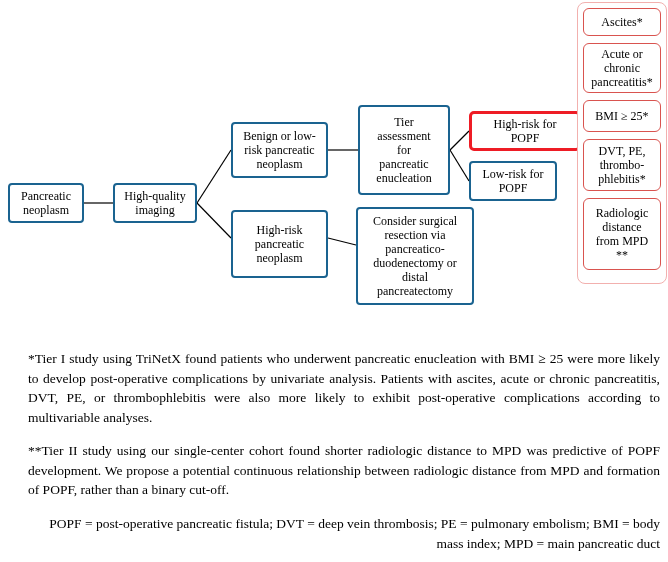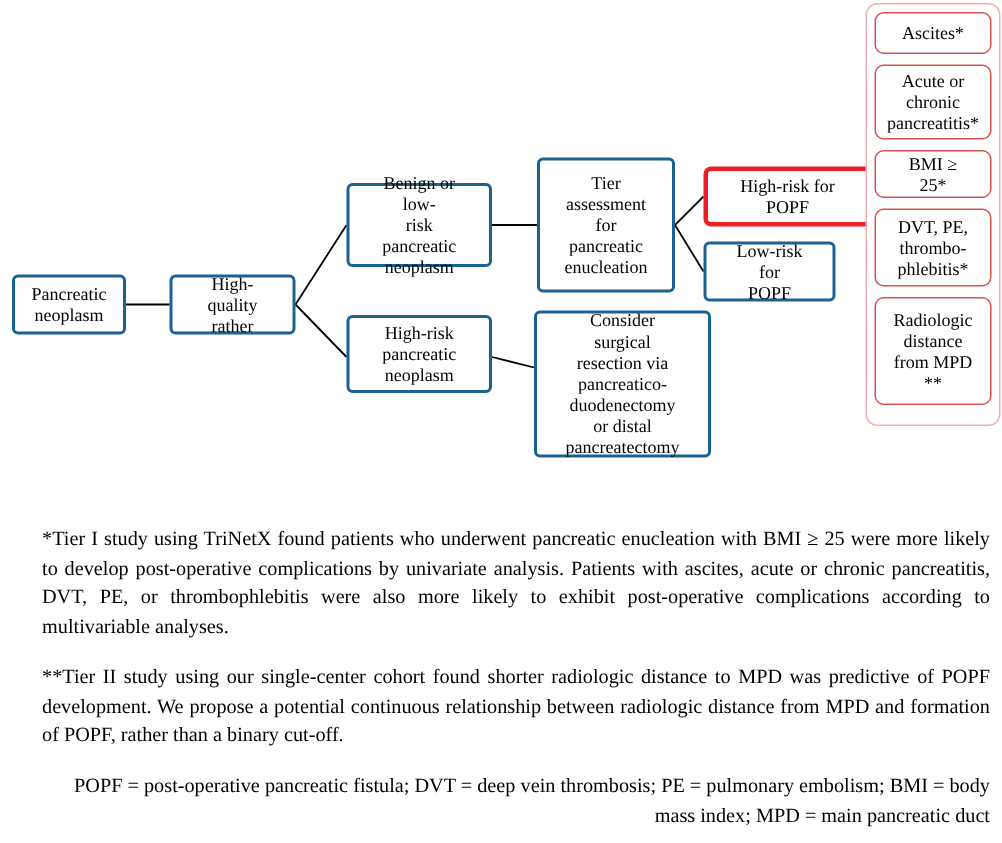--- a/index.html
+++ b/index.html
@@ -7,21 +7,21 @@
   body {
     width: 668px; height: 562px; position: relative; overflow: hidden;
     font-family: "Liberation Serif", serif; color: #000;
   }
   .diagram { position: absolute; left: 0; top: 0; width: 668px; height: 345px; }
   .connectors { position: absolute; left: 0; top: 0; }
   .connectors line { stroke: #000; stroke-width: 1.2; }
   .node {
     position: absolute; display: flex; align-items: center; justify-content: center;
     text-align: center; white-space: pre-line; background: #fff;
-    font-size: 12px; line-height: 1.18; padding: 2px 20px; border-radius: 4px;
+    font-size: 12px; line-height: 1.18; padding: 2px 3px; border-radius: 4px;
   }
   .node.blue { border: 2px solid var(--node-border, #1a6390); }
   .node.red-thick { border: 3px solid var(--highlight-border, #ee1c25); border-radius: 5px; }
   .node.red { border: 1.5px solid var(--risk-border, #d9534f); border-radius: 6px; }
   .risk-panel {
     position: absolute; border: 1px solid var(--panel-border, #f2b0ae);
     border-radius: 8px; background: #fff;
   }
   .notes { position: absolute; left: 8px; top: 349px; width: 652px;
     font-size: 13.5px; line-height: 1.45; }
@@ -41,27 +41,27 @@
     <line x1="328" y1="238" x2="356" y2="245"></line>
     <line x1="450" y1="150" x2="469" y2="131"></line>
     <line x1="450" y1="150" x2="469" y2="181"></line>
     <line x1="557" y1="131" x2="577" y2="131"></line>
   </svg>
 
   <div class="node blue" style="left:8px;top:183px;width:76px;height:40px">Pancreatic
 neoplasm</div>
 
   <div class="node blue" style="left:113px;top:183px;width:84px;height:40px">High-quality
-rather</div>
+imaging</div>
 
   <div class="node blue" style="left:231px;top:122px;width:97px;height:56px">Benign or low-
 risk pancreatic
 neoplasm</div>
 
-  <div class="node blue" style="left:231px;top:210px;width:97px;height:52px">High-risk
+  <div class="node blue" style="left:231px;top:210px;width:97px;height:68px">High-risk
 pancreatic
 neoplasm</div>
 
   <div class="node blue" style="left:358px;top:105px;width:92px;height:90px">Tier
 assessment
 for
 pancreatic
 enucleation</div>
 
   <div class="node blue" style="left:356px;top:207px;width:118px;height:98px">Consider surgical

